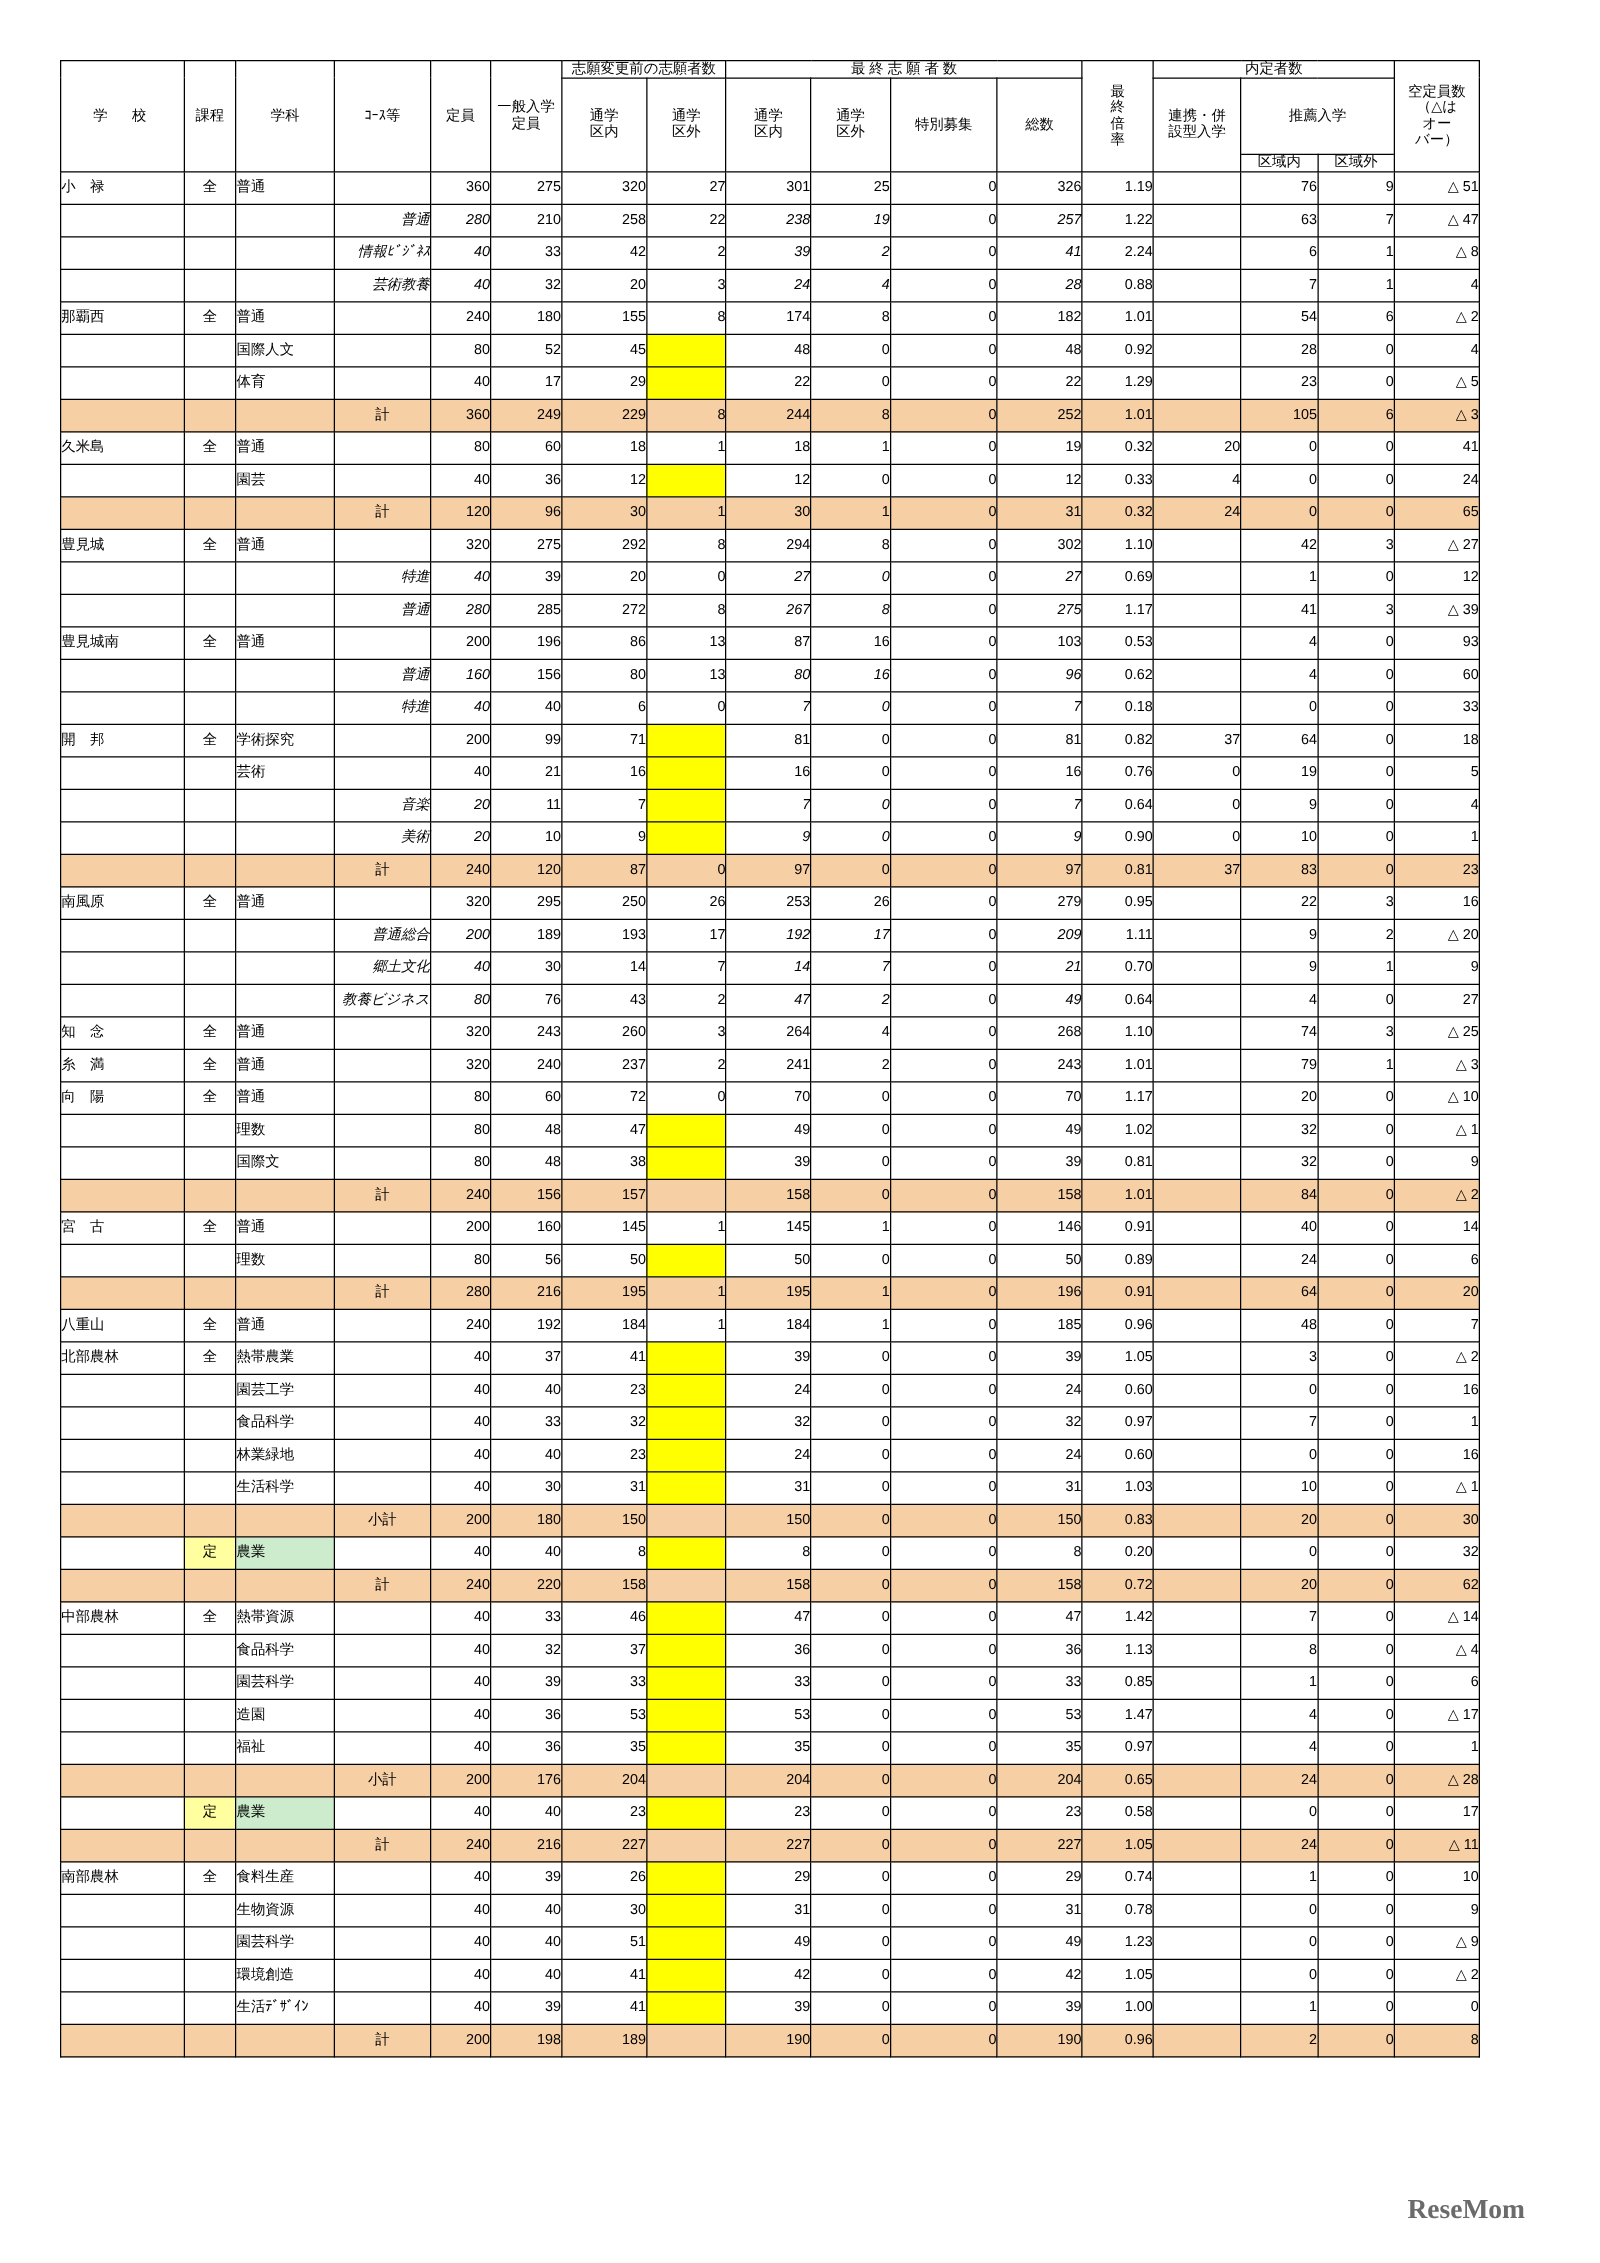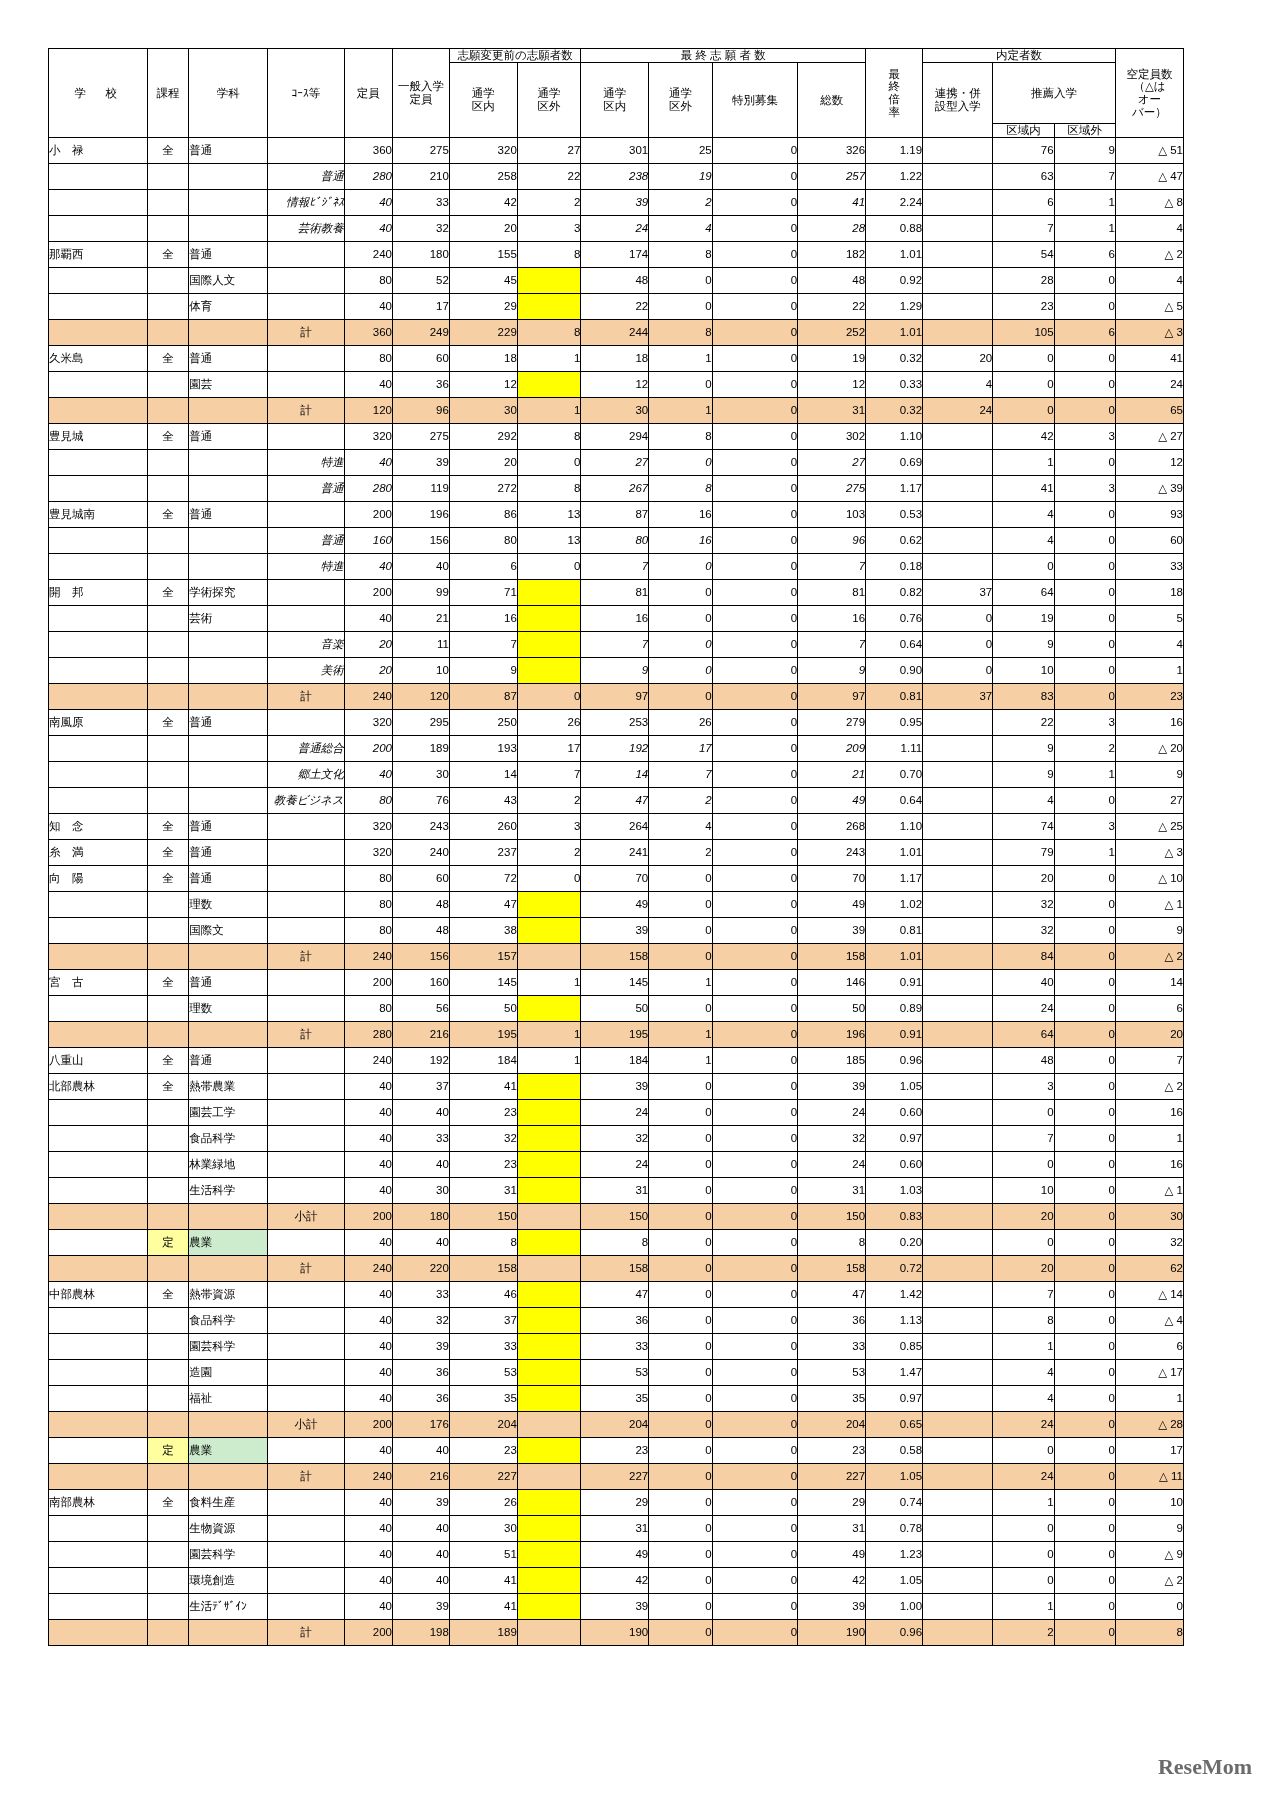--- a/index.html
+++ b/index.html
@@ -12,21 +12,21 @@
   td.school{text-align:left;padding-left:6px;height:25px;}
   td.gakka{text-align:left;padding-left:6px;}
   td.course{text-align:right;padding-right:4px;}
   td.num{text-align:right;padding-right:5px;}
   td.center{text-align:center;}
   .ital{font-style:italic;}
   .orange{background:#f7cfa4;}
   .yellow{background:#ffff00;}
   .green{background:#cdeccd;}
   .yellowlite{background:#ffffa0;}
-  .logo{position:absolute;right:28px;bottom:30px;font-size:22px;font-weight:bold;color:#555;font-family:"Liberation Serif",serif;}
+  .logo{position:absolute;right:60px;bottom:30px;font-size:22px;font-weight:bold;color:#555;font-family:"Liberation Serif",serif;}
   .logo .rs{color:#6b6b6b;}
   .titlecell{letter-spacing:4px;}
 </style>
 </head>
 <body>
 
 <div class="page">
   <table class="main">
     <colgroup>
       <col style="width:90px">
@@ -351,21 +351,21 @@
           <td class="num">1</td>
           <td class="num">0</td>
           <td class="num">12</td>
         </tr>
         <tr>
           <td class="school"></td>
           <td class="center"></td>
           <td class="gakka"></td>
           <td class="course ital">普通</td>
           <td class="num ital">280</td>
-          <td class="num">119</td>
+          <td class="num">285</td>
           <td class="num">272</td>
           <td class="num">8</td>
           <td class="num ital">267</td>
           <td class="num ital">8</td>
           <td class="num">0</td>
           <td class="num ital">275</td>
           <td class="num">1.17</td>
           <td class="num"></td>
           <td class="num">41</td>
           <td class="num">3</td>

